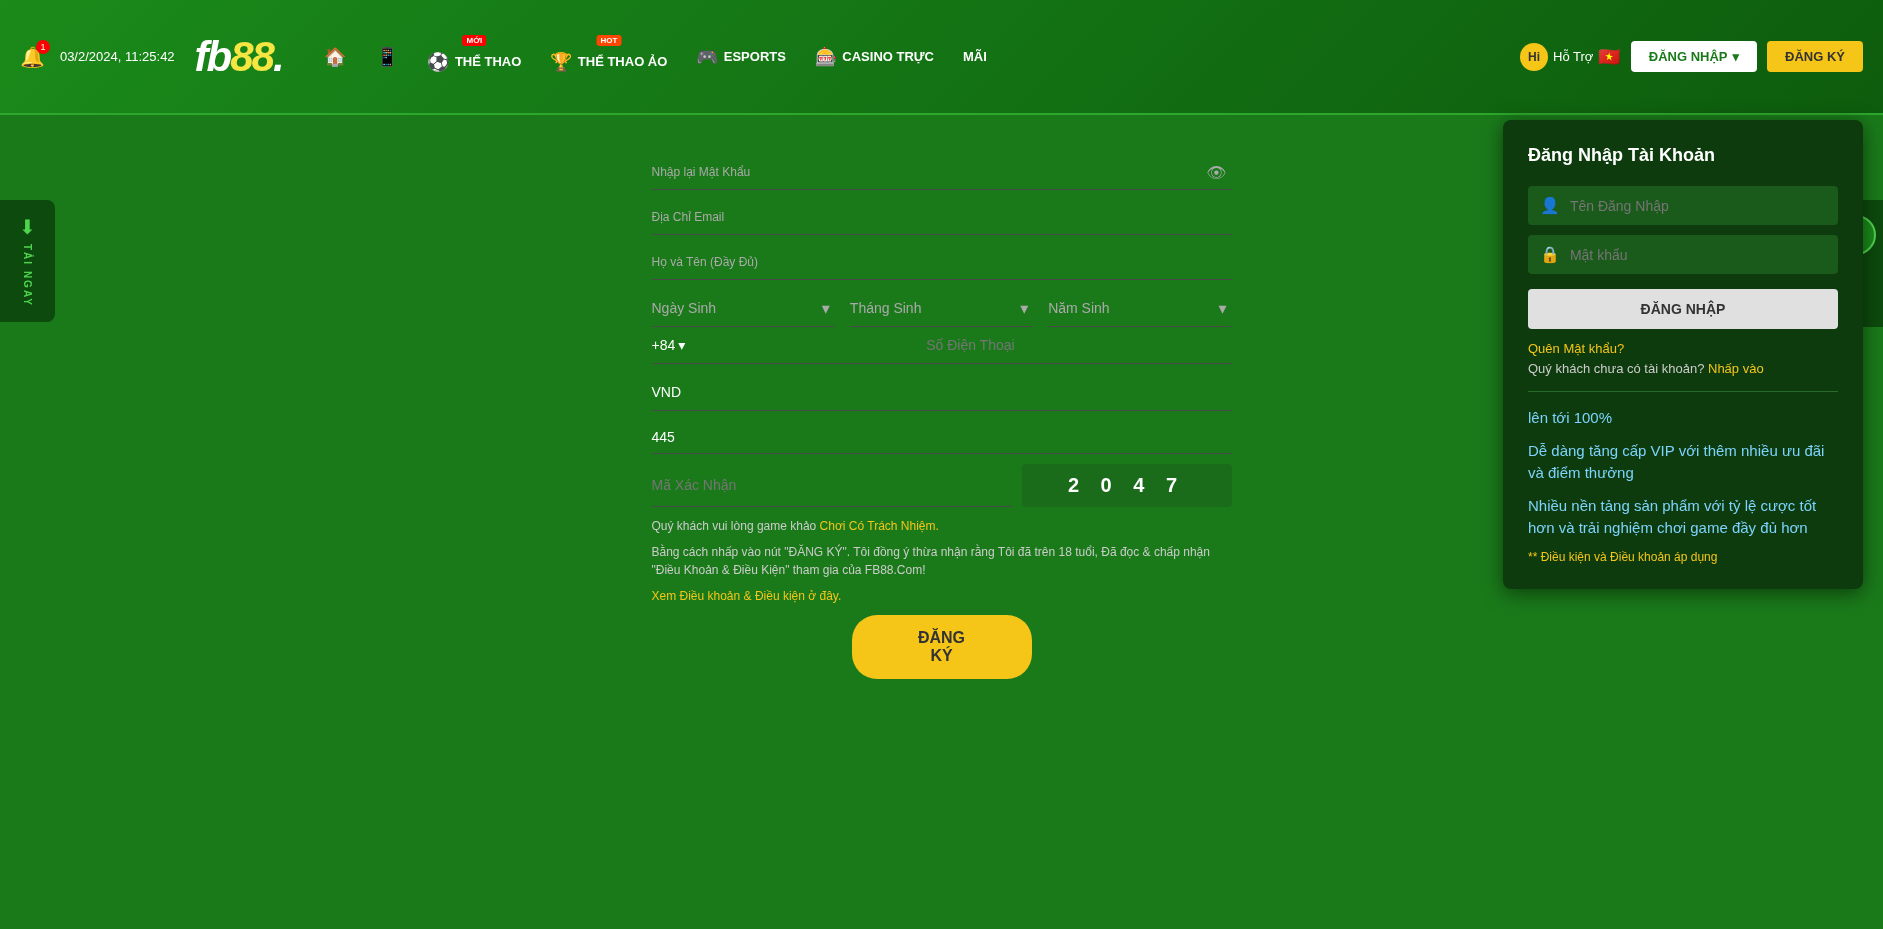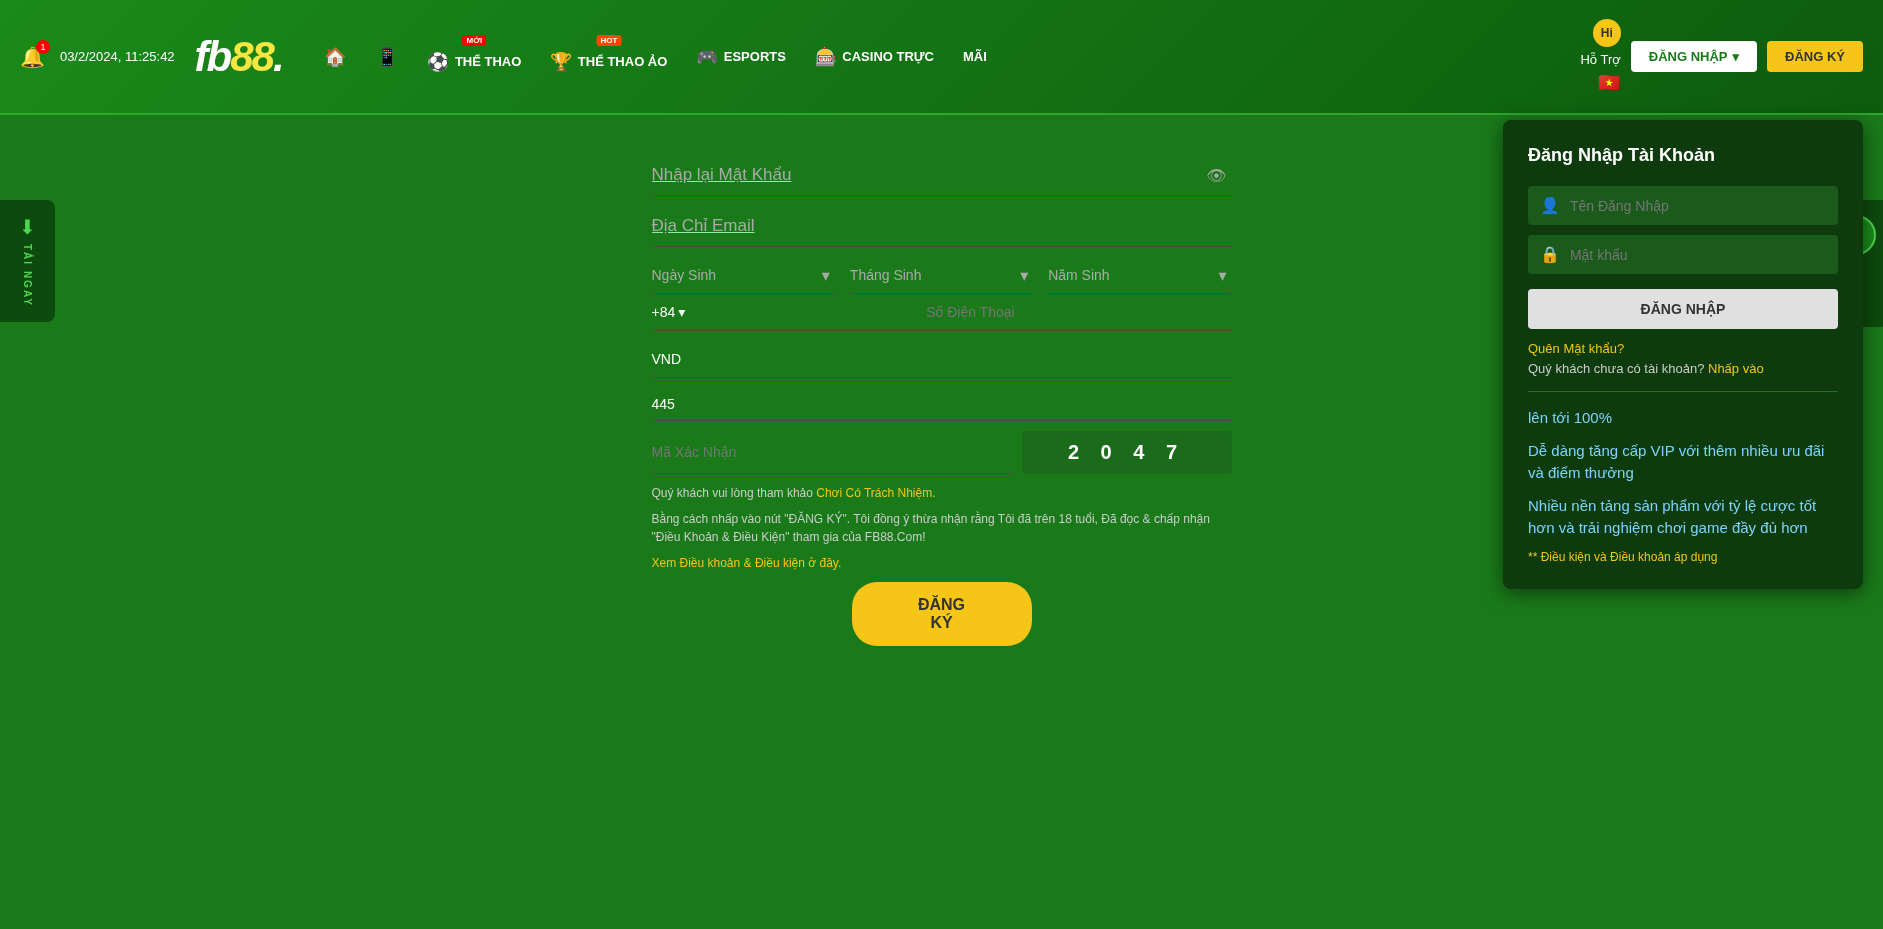--- a/index.html
+++ b/index.html
@@ -98,26 +98,25 @@
 
     .header-right {
       display: flex;
       align-items: center;
       gap: 10px;
       margin-left: auto;
     }
 
     .support-btn {
       display: flex;
-      align-items: flex-end;
+      align-items: center;
       gap: 5px;
       color: white;
       font-size: 13px;
       cursor: pointer;
-      flex-direction: column;
     }
 
     .support-icon {
       background: #f5c518;
       color: #333;
       border-radius: 50%;
       width: 28px;
       height: 28px;
       display: flex;
       align-items: center;
@@ -174,25 +173,24 @@
       margin-bottom: 10px;
       position: relative;
       border-bottom: 1px solid #4a4a4a;
     }
 
     .form-input {
       width: 100%;
       background: transparent;
       border: none;
       outline: none;
-      color: #86efac;
-      font-size: 17px;
+      color: #fde047;
+      font-size: 12px;
       padding: 10px 0;
       caret-color: white;
-      text-decoration: underline;
     }
 
     .form-input::placeholder {
       color: #aaa;
     }
 
     .eye-icon {
       position: absolute;
       right: 5px;
       top: 50%;
@@ -577,20 +575,23 @@
 
     <div class="form-field">
       <input class="form-input" type="password" placeholder="Nhập lại Mật Khẩu" style="">
       <span class="eye-icon">👁</span>
     </div>
 
     <div class="form-field">
       <input class="form-input" type="email" placeholder="Địa Chỉ Email" style="">
     </div>
 
+    <div class="form-field">
+      <input class="form-input" type="text" placeholder="Họ và Tên (Đầy Đủ)" style="">
+    </div>
 
     <div class="form-row">
       <div class="form-select-group">
         <select class="form-select">
           <option value="">Ngày Sinh</option>
         </select>
         <span class="select-arrow">▾</span>
       </div>
       <div class="form-select-group">
         <select class="form-select">
@@ -623,21 +624,21 @@
     </div>
 
     <div class="captcha-row">
       <input class="captcha-input" type="text" placeholder="Mã Xác Nhận" style="">
       <div class="captcha-box">
         <span>2 0 4 7</span>
       </div>
     </div>
 
     <p class="terms-text">
-      <span>Quý khách vui lòng tham khảo</span>&nbsp;<a class="terms-link">Chơi Có Trách Nhiệm.</a>
+      <span>Quý khách vui lòng game khảo</span>&nbsp;<a class="terms-link">Chơi Có Trách Nhiệm.</a>
     </p>
 
     <p class="terms-text">
       <span>Bằng cách nhấp vào nút "ĐĂNG KÝ". Tôi đồng ý thừa nhận rằng Tôi đã trên 18 tuổi, Đã đọc &amp; chấp nhận "Điều Khoản &amp; Điều Kiện" tham gia của FB88.Com!</span>
     </p>
 
     <p class="terms-text">
       <a class="terms-link">Xem Điều khoản &amp; Điều kiện ở đây.</a>
     </p>
 

